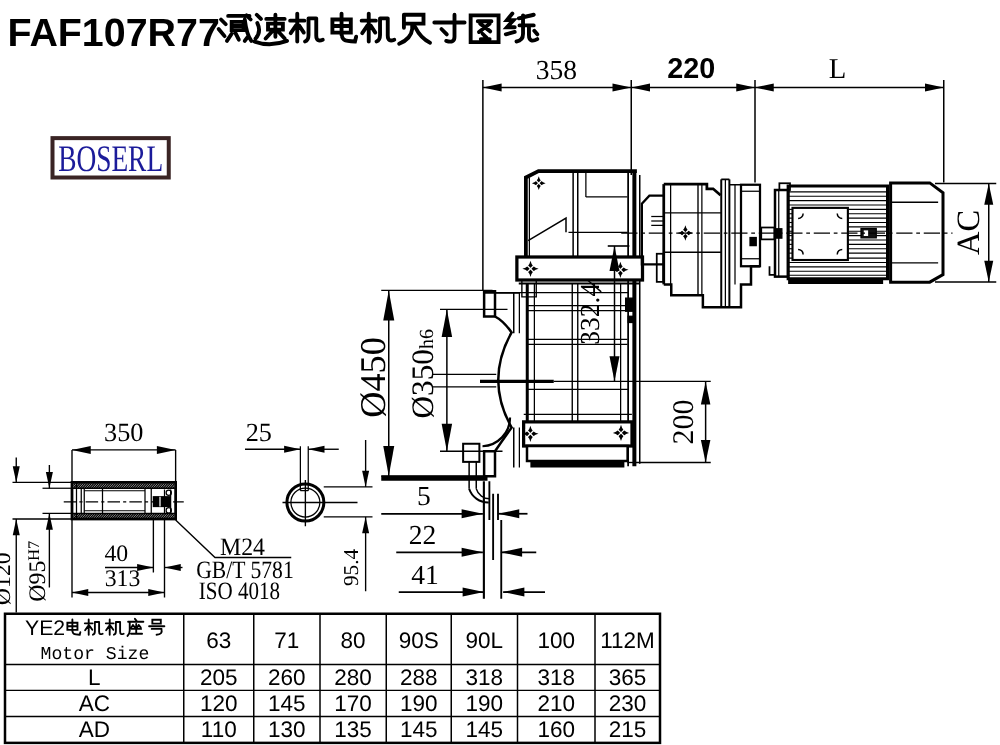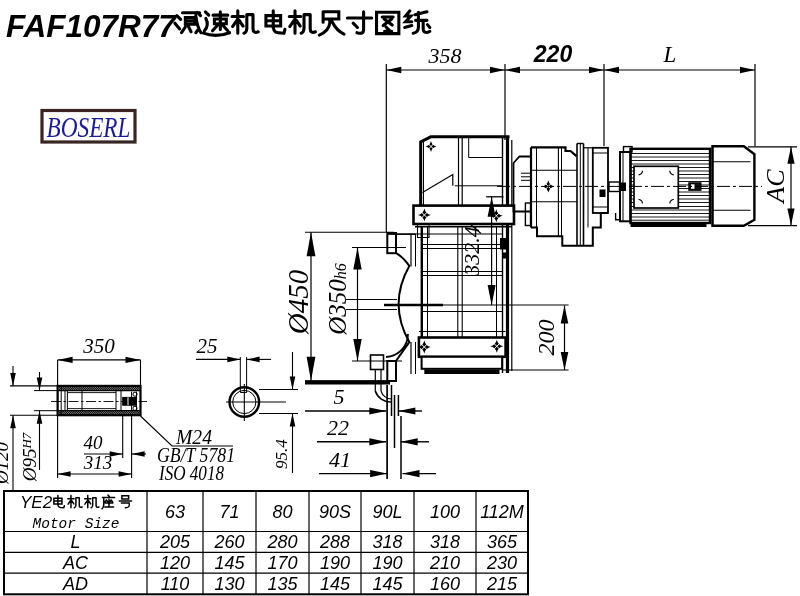--- a/index.html
+++ b/index.html
@@ -1,15 +1,15 @@
 <!DOCTYPE html>
 <html><head><meta charset="utf-8"><title>FAF107R77</title>
 <style>
 html,body{margin:0;padding:0;background:#fff;}
-#page{position:relative;width:800px;height:596px;overflow:hidden;background:#fff;font-style:italic;}
+#page{position:relative;width:800px;height:596px;overflow:hidden;background:#fff;}
 svg text{white-space:pre;}
 </style></head>
 <body>
 <div id="page">
 <svg width="800" height="596" viewBox="0 0 800 596" xmlns="http://www.w3.org/2000/svg" font-family="Liberation Serif, serif">
 <defs>
         <path id="gjian" d="M4,8 L8,12 M2,16 L7,22 M10,5 H28 M13,10 H23 V17 H13 Z M13,13.5 H23 M13,20 L9,26 M16,19 L19,25 M24,8 C25,16 26.5,22 29.5,26 M25.5,4.5 L29,8 M27,22 L24,26" fill="none" stroke="#000" stroke-linecap="round"></path>
         <path id="gsu" d="M4,4 L7.5,7.5 M4.5,11 C6.5,15 6.5,20 3,24 M2,26.5 C10,29.5 20,29.5 29.5,26 M12,7.5 H27.5 M19.7,4 V22.5 M13.5,11.5 H26 V16.5 H13.5 Z M16.5,18.5 L11.5,24 M22.5,18.5 L27.5,24" fill="none" stroke="#000" stroke-linecap="round"></path>
         <path id="gji" d="M8,3 V26.5 M2,9 H14 M7,13 L2.5,19.5 M9.5,13 L13.5,19 M17.5,7 H24 M17.5,7 V21 C17.5,24.5 16,26 14.5,26.5 M24,7 V21.5 C24,25.5 26,26.5 29.5,25" fill="none" stroke="#000" stroke-linecap="round"></path>
         <path id="gdian" d="M7.5,8 H23 V19 H7.5 Z M7.5,13.5 H23 M15.2,3 V21 M15.2,19 C15.2,25 17,26.5 26.5,26.5 L27.5,22.5" fill="none" stroke="#000" stroke-linecap="round"></path>

